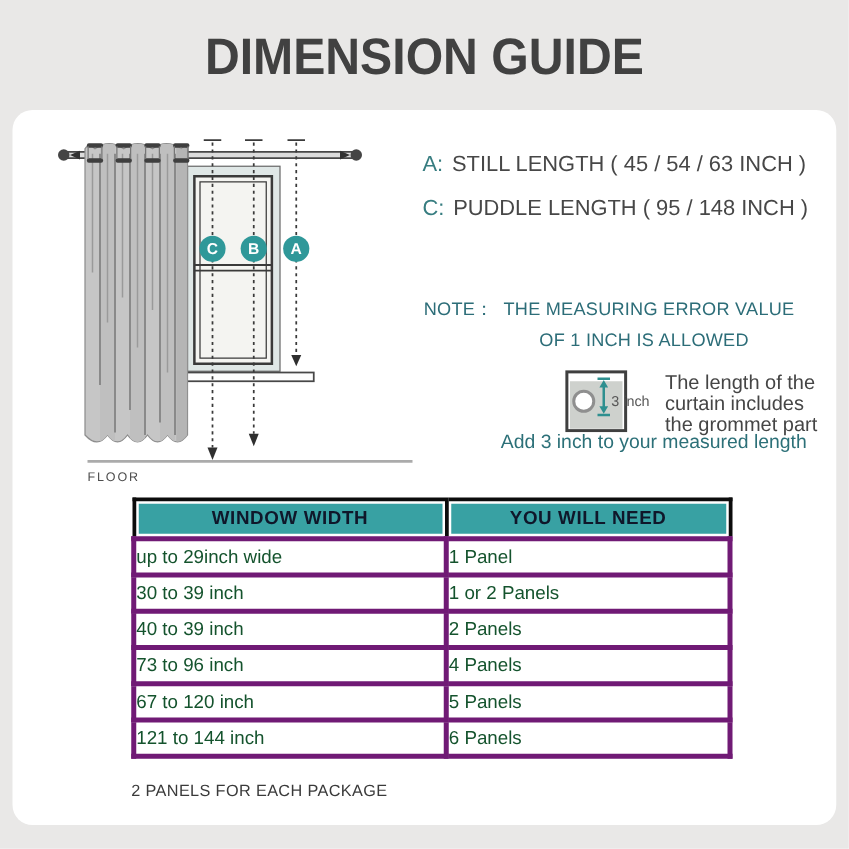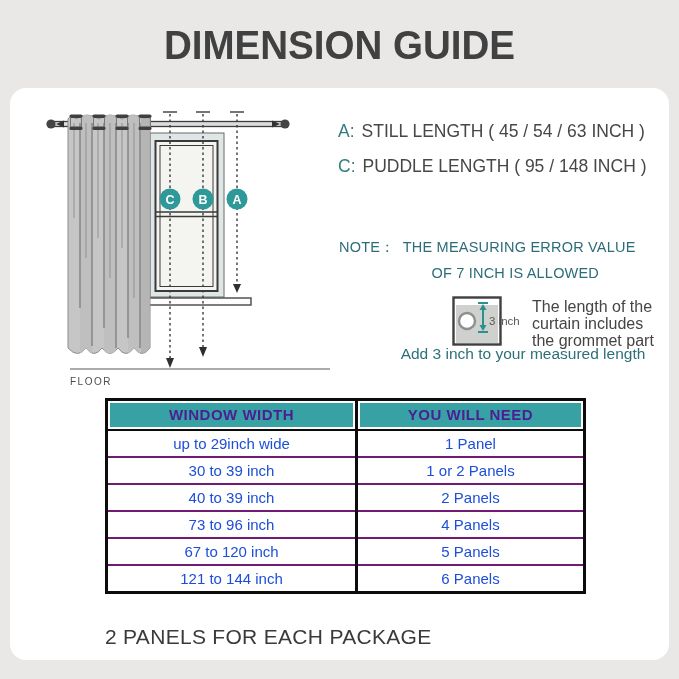--- a/index.html
+++ b/index.html
@@ -32,28 +32,28 @@
   .grommet-desc{position:absolute;left:522px;top:210px;font-size:16px;color:#454545;line-height:17px;}
   .add-note{position:absolute;left:353px;top:257px;width:320px;text-align:center;
     color:#2c7078;font-size:15.5px;white-space:nowrap;}
 
   table.panel-table{
     position:absolute;left:95px;top:310px;width:481px;
     border-collapse:collapse;table-layout:fixed;
     border:3px solid #0c0c0c;
   }
   .panel-table th{border:2px solid #0c0c0c;background:#fff;padding:2px;}
-  .panel-table td{border:2px solid #701a75;height:25px;text-align:center;
-    font-size:15px;color:#1d4ed8;padding:0;}
+  .panel-table td{border:4px solid #701a75;height:25px;text-align:left;
+    font-size:15px;color:#14532d;padding:0;}
   .panel-table th + th, .panel-table td + td{border-left:3px solid #0c0c0c;}
   .panel-table col.c1{width:250px;}
-  .th-inner{background:#38a1a3;color:#4c1d95;font-size:15px;font-weight:bold;
+  .th-inner{background:#38a1a3;color:#0f172a;font-size:15px;font-weight:bold;
     height:24px;line-height:24px;text-align:center;letter-spacing:.5px;}
 
-  .footer-note{position:absolute;left:95px;top:537px;font-size:21px;color:#3a3a3a;letter-spacing:.3px;}
+  .footer-note{position:absolute;left:95px;top:537px;font-size:13px;color:#3a3a3a;letter-spacing:.3px;}
 </style>
 </head>
 <body>
 
 <div class="page-title">DIMENSION GUIDE</div>
 
 <div class="card">
 
   <svg class="diagram-svg" width="300" height="292" viewBox="0 0 300 292">
     <defs>
@@ -161,21 +161,21 @@
     </div>
     <div class="length-line">
       <span class="length-prefix">C:</span><span>PUDDLE LENGTH ( 95 / 148 INCH )</span>
     </div>
   </div>
 
   <div class="note-block">
     <div class="note-line1">
       <span class="note-label">NOTE：</span><span>THE MEASURING ERROR VALUE</span>
     </div>
-    <div class="note-line2">OF 7 INCH IS ALLOWED</div>
+    <div class="note-line2">OF 1 INCH IS ALLOWED</div>
   </div>
 
   <svg class="grommet-box" width="85" height="50" viewBox="0 0 85 50">
     <rect x="1.5" y="1.5" width="47" height="47" fill="#ffffff" stroke="#3f3f3f" stroke-width="2.4"></rect>
     <rect x="4" y="9" width="42" height="38" fill="#ced1cd"></rect>
     <circle cx="15" cy="25" r="8" fill="#ffffff" stroke="#8f8f8f" stroke-width="2.4"></circle>
     <g stroke="#2e8f8f" stroke-width="2">
       <line x1="26" y1="7" x2="36" y2="7"></line>
       <line x1="26" y1="36" x2="36" y2="36"></line>
       <line x1="31" y1="12" x2="31" y2="31"></line>

